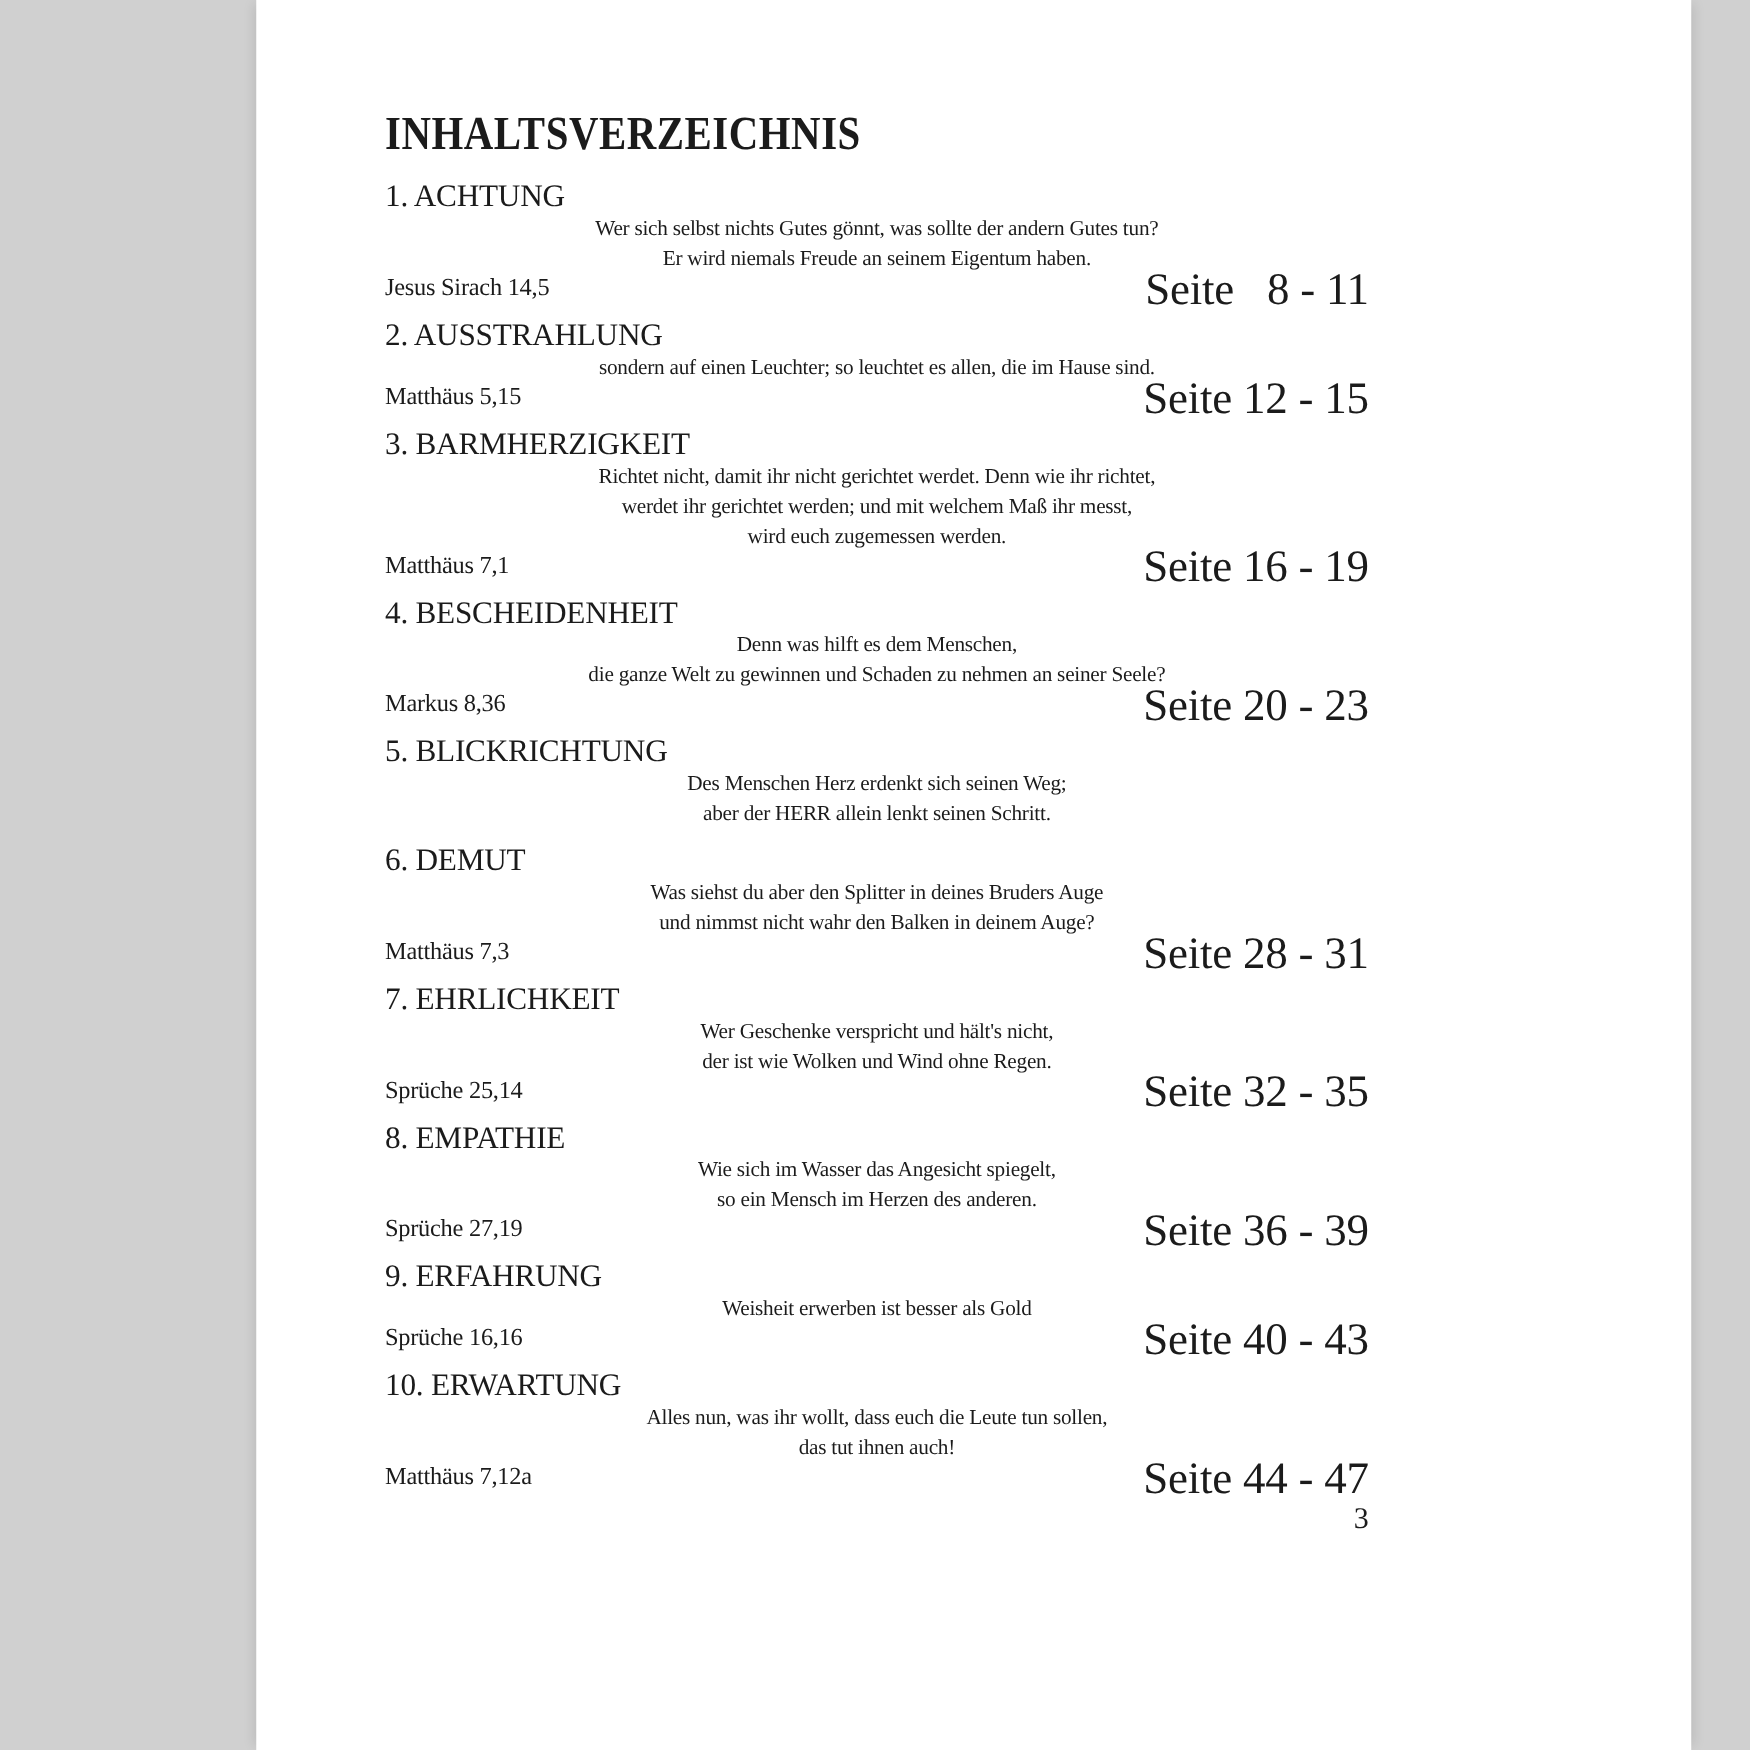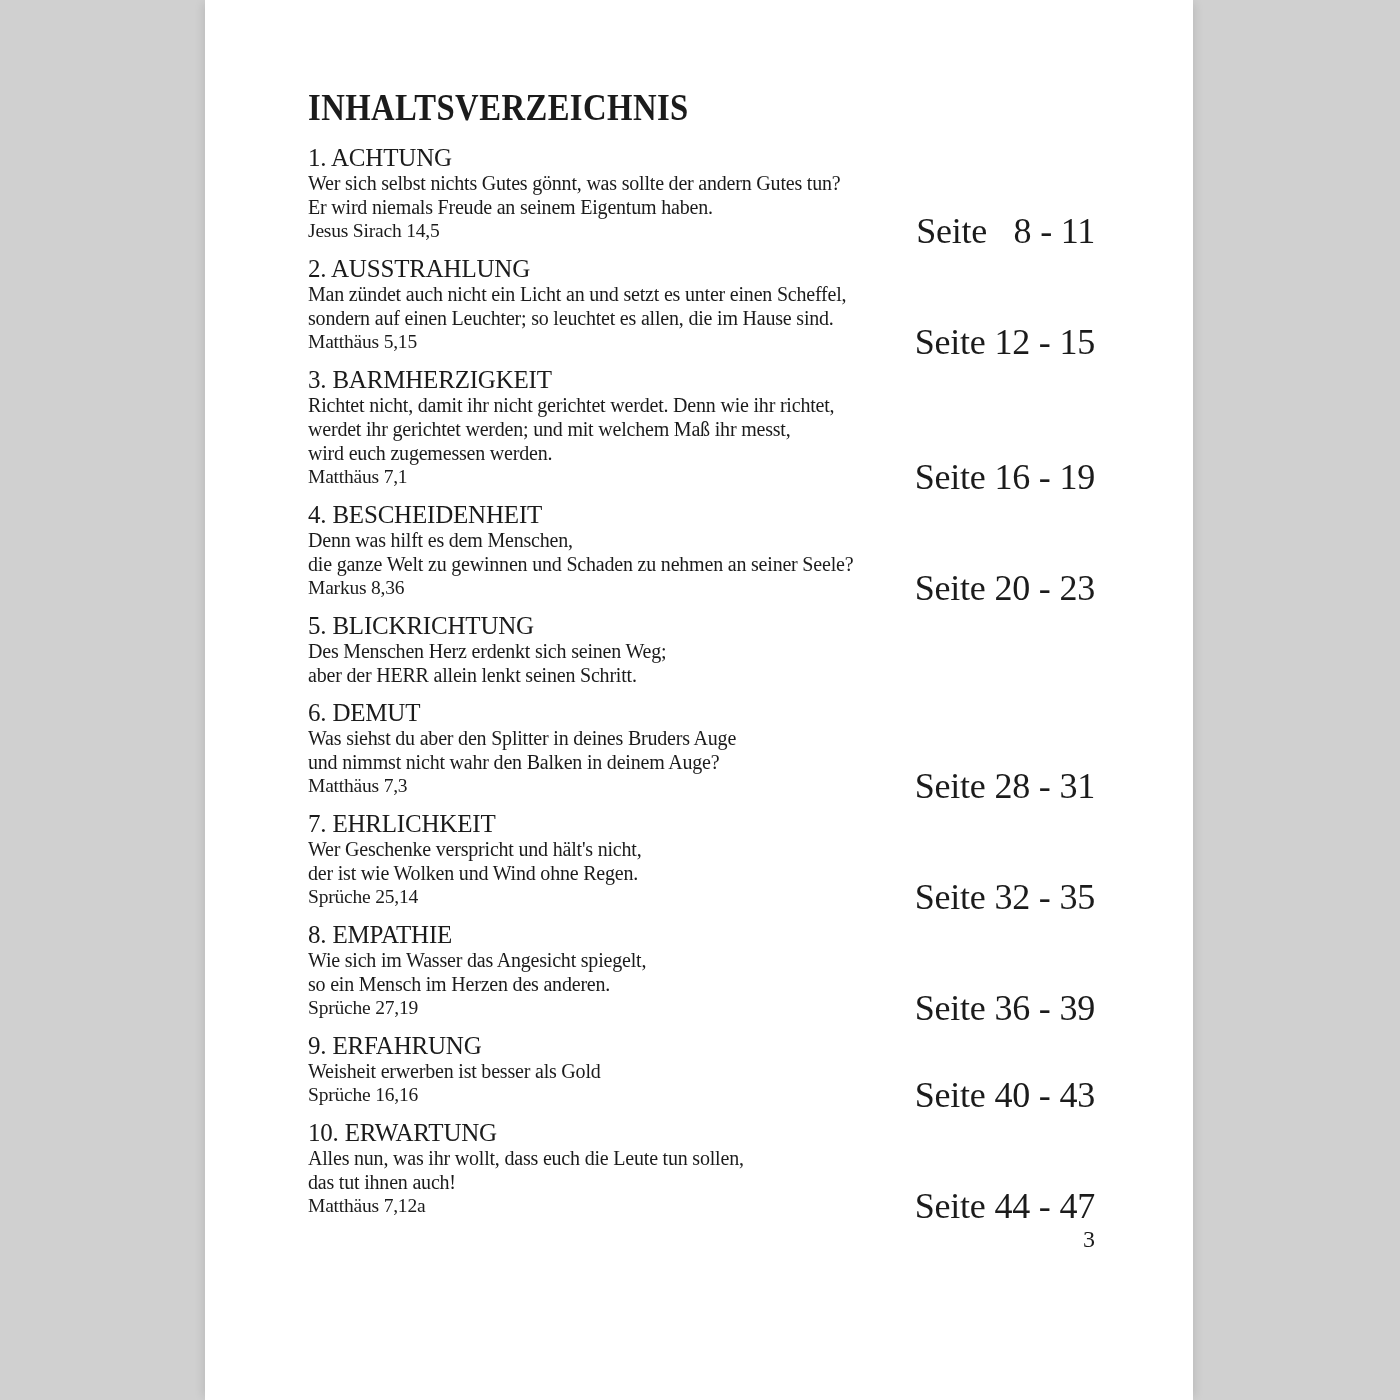--- a/index.html
+++ b/index.html
@@ -12,21 +12,21 @@
     background: #d0d0d0;
     font-family: "Liberation Serif", "DejaVu Serif", serif;
     color: #1b1b1b;
     overflow: hidden;
     position: relative;
   }
   .paper {
     position: absolute;
     left: 205px;
     top: 0;
-    width: 988px;
+    width: 1148px;
     height: 1400px;
     background: #ffffff;
     box-shadow: -5px 0 9px -3px rgba(0,0,0,0.10), 5px 0 9px -3px rgba(0,0,0,0.10);
   }
   .content {
     position: absolute;
     left: 103px;
     top: 88px;
     width: 787px;
   }
@@ -43,24 +43,25 @@
   .section {
     margin-top: 12px;
   }
   .section-heading {
     font-size: 25px;
     line-height: 27px;
     letter-spacing: -0.2px;
     white-space: nowrap;
   }
   .quote-line {
-    font-size: 20px;
+    font-size: 17px;
     line-height: 24px;
     letter-spacing: -0.2px;
     white-space: nowrap;
+    text-align: center;
   }
   .last-row {
     display: flex;
     align-items: flex-start;
     height: 24px;
   }
   .reference {
     flex: 1 1 auto;
     font-size: 19.5px;
     line-height: 24px;
@@ -98,21 +99,20 @@
           </div>
     <div class="last-row">
       <div class="reference">Jesus Sirach 14,5</div>
       <div class="page-range">Seite   8 - 11</div>
     </div>
   </div>
 
   <div class="section">
     <div class="section-heading">2. AUSSTRAHLUNG</div>
     <div class="section-lines">
-            <div class="quote-line">Man zündet auch nicht ein Licht an und setzt es unter einen Scheffel,</div>
             <div class="quote-line">sondern auf einen Leuchter; so leuchtet es allen, die im Hause sind.</div>
           </div>
     <div class="last-row">
       <div class="reference">Matthäus 5,15</div>
       <div class="page-range">Seite 12 - 15</div>
     </div>
   </div>
 
   <div class="section">
     <div class="section-heading">3. BARMHERZIGKEIT</div>

